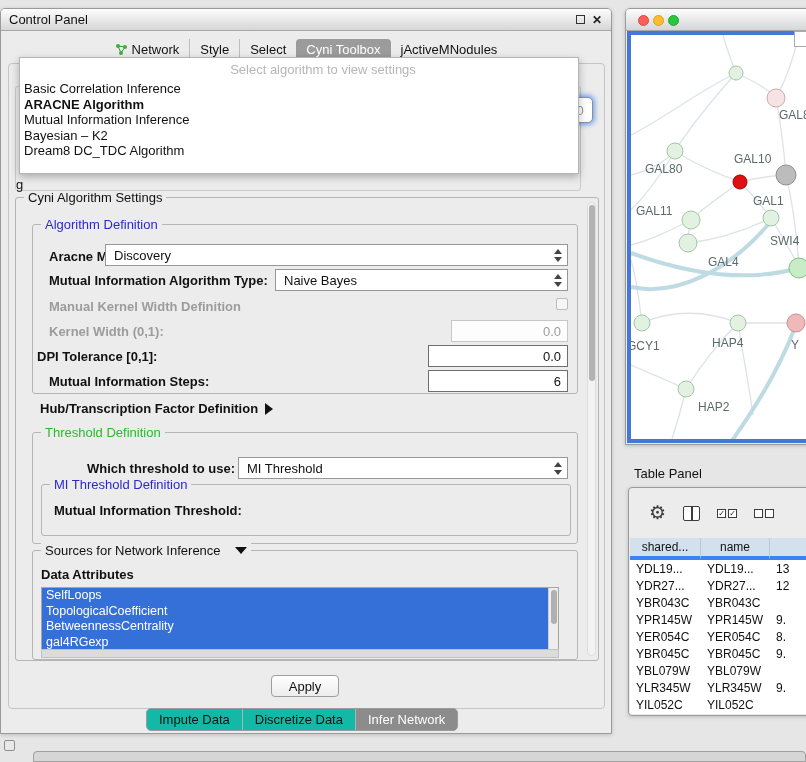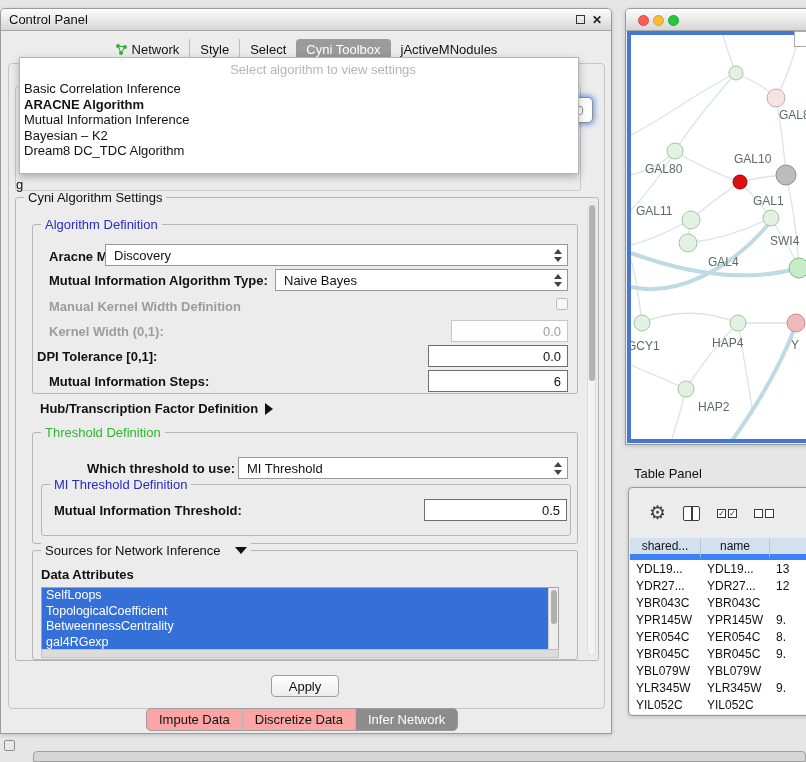--- a/index.html
+++ b/index.html
@@ -48,40 +48,40 @@
 
   
   .listbox { position: absolute; background: #fff; border: 1px solid #a5a5a5; overflow: hidden; }
   .li-sel { height: 15.5px; line-height: 15.5px; background: #3570d8; color: #fff; font-size: 12.5px; padding-left: 4px; width: calc(100% - 10px); white-space: nowrap; }
   .list-vscroll { position: absolute; right: 0; top: 0; width: 10px; height: 100%; background: #ededed; border-left: 1px solid #cfcfcf; }
   .list-vthumb { position: absolute; left: 2px; top: 2px; width: 6px; height: 34px; background: #b0b0b0; border-radius: 3px; }
   .hscroll { position: absolute; background: #dcdcdc; border: 1px solid #c2c2c2; }
 
   .btn { position: absolute; background: linear-gradient(#ffffff, #ececec); border: 1px solid #9f9f9f; border-radius: 4px; font-size: 13px; display: flex; align-items: center; justify-content: center; }
 
-  .seg-tabs { position: absolute; display: flex; border: 1px solid #9b9b9b; border-radius: 5px; overflow: hidden; background: #fca5a5; font-size: 13px; }
+  .seg-tabs { position: absolute; display: flex; border: 1px solid #9b9b9b; border-radius: 5px; overflow: hidden; background: #14b8a6; font-size: 13px; }
   .seg { padding: 3px 12px; border-left: 1px solid #b3b3b3; white-space: nowrap; }
   .seg:first-child { border-left: none; }
   .seg.sel { background: #8c8c8c; color: #fff; }
 
   
   .net-frame { position: absolute; left: 1px; right: 1px; top: 22px; bottom: 1px; border: 4px solid #4677d4; background: #fff; overflow: hidden; }
   .light { position: absolute; top: 6px; width: 11px; height: 11px; border-radius: 50%; }
   .net-svg text { font-family: "Liberation Sans", sans-serif; font-size: 12px; fill: #5c6a6a; }
 
   
   .tp-toolbar { position: absolute; top: 0; left: 0; right: 0; height: 50px; display: flex; align-items: center; gap: 17px; padding-left: 20px; }
   .gear { font-size: 19px; color: #3c3c3c; line-height: 20px; }
   .col-icon { width: 17px; height: 15px; border: 1.6px solid #3c3c3c; border-radius: 2px; position: relative; background: #fff; }
   .col-icon::before { content: ""; position: absolute; left: 7px; top: 0; bottom: 0; width: 1.6px; background: #3c3c3c; }
   .pair { display: flex; gap: 2px; }
   .mini-cb { width: 9px; height: 9px; border: 1.3px solid #3c3c3c; background: #fff; font-size: 8px; line-height: 8px; text-align: center; color: #222; }
   .grid { position: absolute; top: 50px; left: 1px; right: 1px; bottom: 1px; background: #fff; overflow: hidden; }
   .g-head { display: flex; height: 22px; }
-  .g-hcell { background: #d3e1ef; border-right: 1px solid #b6c8da; border-bottom: 6px solid #3b82f6; font-size: 12px; display: flex; align-items: center; justify-content: center; }
+  .g-hcell { background: #d3e1ef; border-right: 1px solid #b6c8da; border-bottom: 4px solid #3b82f6; font-size: 12px; display: flex; align-items: center; justify-content: center; }
   .g-row { display: flex; height: 17px; }
   .g-cell { font-size: 12px; padding-left: 6px; display: flex; align-items: center; white-space: nowrap; overflow: hidden; }
   .c0 { width: 71px; } .c1 { width: 69px; } .c2 { flex: 1; }
 </style>
 </head>
 <body>
 
 <div class="screen">
 
   <div class="win" style="left:0; top:8px; width:612px; height:726px;">
@@ -186,21 +186,20 @@
           <span>MI Threshold</span>
           <span class="arrows">
               <span class="tri-u"></span>
               <span class="tri-d"></span>
             </span>
         </div>
 
         <div class="fs" style="left:8px; top:43px; width:530px; height:52px;margin-top:8px;">
           <span class="lg blue">MI Threshold Definition</span>
           <div class="lbl b" style="left:12px; top:18px;">Mutual Information Threshold:</div>
-          <div class="field" style="left:382px; top:14px; width:143px;">0.5</div>
         </div>
       </div>
 
       <div class="fs" style="left:16px; top:352px; width:546px; height:110px;">
         <span class="lg" style="display:flex; align-items:center; gap:14px;">
           <span>Sources for Network Inference</span>
           <span style="width:0;height:0;border-left:6px solid transparent;border-right:6px solid transparent;border-top:7px solid #111;"></span>
         </span>
         <div class="lbl b" style="left:8px; top:16px;">Data Attributes</div>
         <div class="listbox" style="left:8px; top:36px; width:518px; height:70px;">

